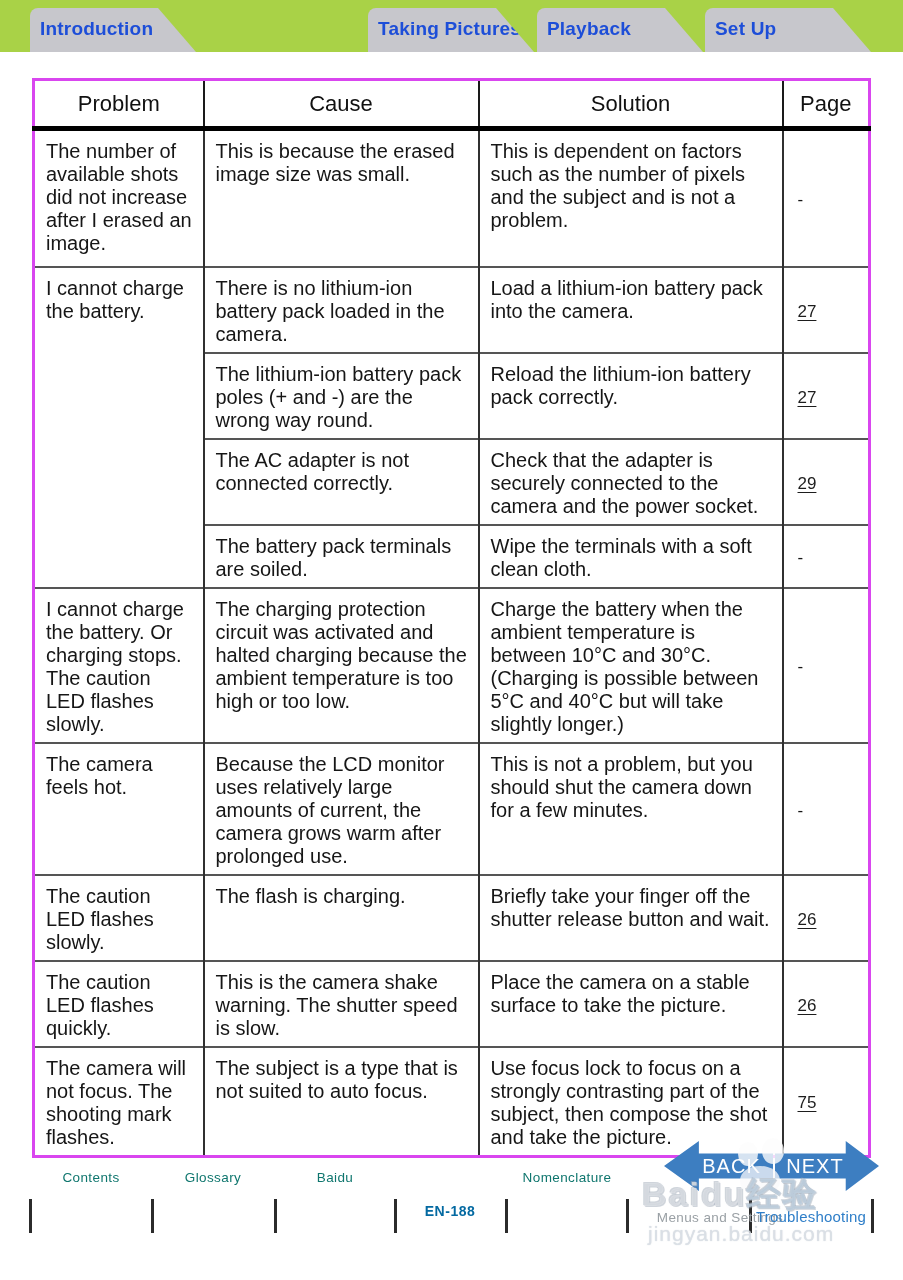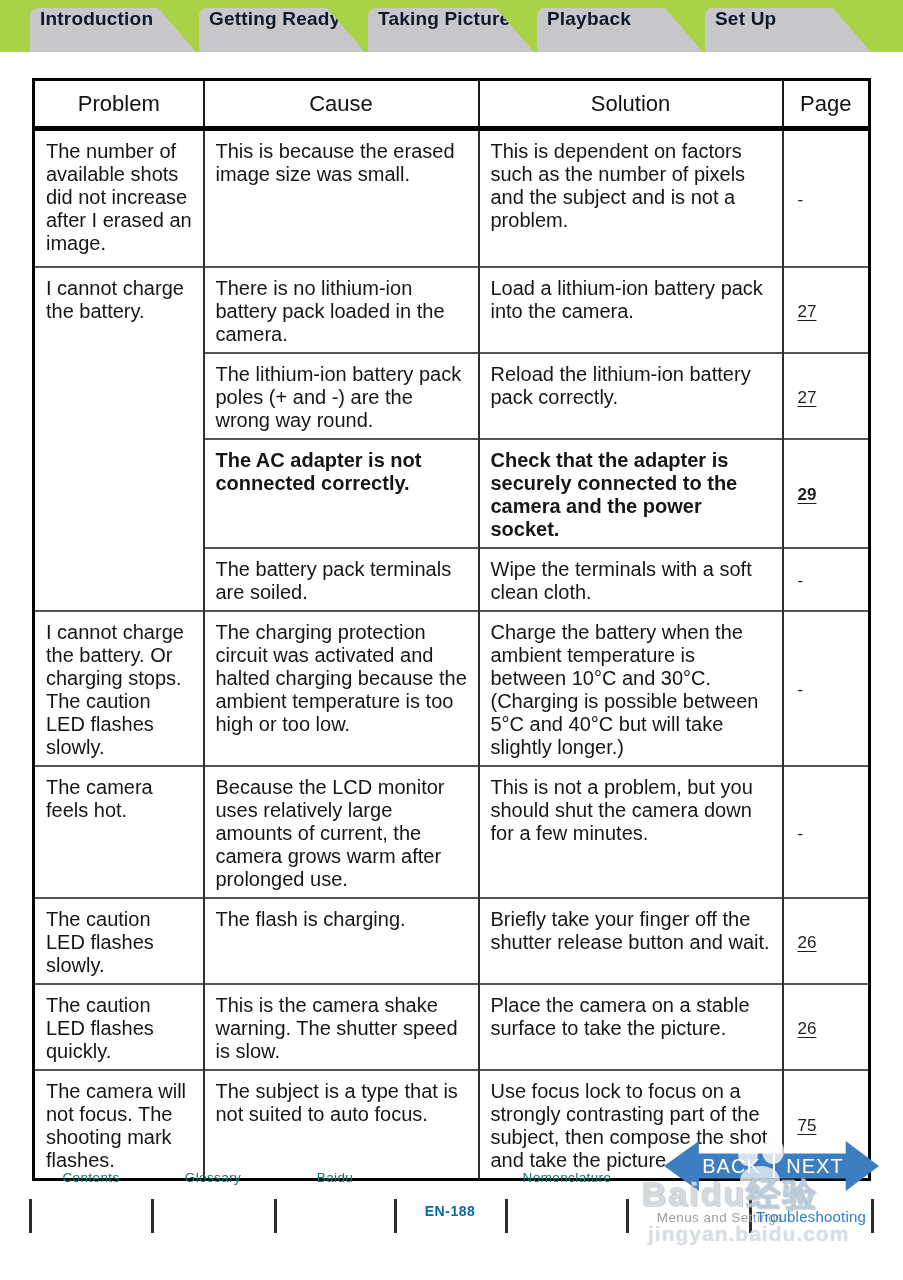--- a/index.html
+++ b/index.html
@@ -4,34 +4,34 @@
 <style>
   * { margin:0; padding:0; box-sizing:border-box; }
   html,body { width:903px; height:1280px; background:#ffffff;
               font-family:"Liberation Sans","DejaVu Sans",sans-serif; position:relative; overflow:hidden; }
 
   
   .topbar { position:absolute; left:0; top:0; width:903px; height:52px; background:#a9d247; }
   .tab { position:absolute; top:8px; height:44px; width:166px; background:#c7c7cc;
          border-top-left-radius:8px; cursor:pointer;
          clip-path:polygon(0 0, 128px 0, 166px 44px, 0 44px); }
-  .tab span { display:block; padding:0 0 0 10px; font-size:19px; font-weight:bold; color:#0f172a; letter-spacing:0.2px; }
+  .tab span { display:block; padding:10px 0 0 10px; font-size:19px; font-weight:bold; color:#1d4ed8; letter-spacing:0.2px; }
   .tab1{left:30px;} .tab2{left:199px;} .tab3{left:368px;} .tab4{left:537px;} .tab5{left:705px;}
 
   
   .tablewrap { position:absolute; left:32px; top:78px; }
   table { border-collapse:collapse; width:836px; table-layout:fixed; background:#fff; }
-  table { border:3px solid #000000; }
+  table { border:3px solid #d946ef; }
   th { border-left:2px solid #1a1a1a; border-bottom:5px solid #000;
        font-size:22px; font-weight:400; color:#111; text-align:center; height:49px; vertical-align:middle; }
   td { border-left:2px solid #303030; border-top:2px solid #555;
        font-size:20px; line-height:23px; color:#161616; vertical-align:top; padding:9px 10px 6px 11px; }
   td.page { vertical-align:middle; padding-left:14px; font-size:17px; }
   td.page a { color:#1d1d1d; text-decoration:underline; text-underline-offset:3px; }
-  tr.r0 td{height:138px;} tr.r1 td{height:86px;} tr.r2 td{height:86px;} tr.r3 td{height:85px;font-weight:bold;}
+  tr.r0 td{height:138px;} tr.r1 td{height:86px;} tr.r2 td{height:86px;} tr.r3 td{height:85px;}
   tr.r4 td{height:63px;} tr.r5 td{height:133px;} tr.r6 td{height:111px;} tr.r7 td{height:62px;}
   tr.r8 td{height:86px;} tr.r9 td{height:110px;}
 
   
   .vsep { position:absolute; top:1199px; width:3px; height:34px; background:#2b2b2b; }
   .fitem { position:absolute; transform:translateX(-50%); white-space:nowrap; cursor:pointer; }
   .fmuted { top:1170px; font-size:13.5px; color:#0f766e; letter-spacing:0.4px; }
   .fmenus { top:1210px; font-size:13.5px; color:#9aa0a5; letter-spacing:0.4px;margin-left:32px; }
   .fpage  { top:1203px; font-size:14px; font-weight:bold; color:#0369a1; letter-spacing:0.5px; }
   .factive{ top:1208px; font-size:15px; color:#2e7ec8; letter-spacing:0.2px; }
@@ -41,35 +41,32 @@
            color:#fff; font-weight:normal; font-size:20px; letter-spacing:1px; line-height:50px; text-align:center; }
   .back { left:664px; width:109px; clip-path:polygon(0 50%, 32% 0, 32% 25%, 100% 25%, 100% 75%, 32% 75%, 32% 100%); padding-left:26px; }
   .next { left:775px; width:104px; clip-path:polygon(100% 50%, 68% 0, 68% 25%, 0 25%, 0 75%, 68% 75%, 68% 100%); padding-right:24px; }
 
   
   .wm { position:absolute; z-index:3; pointer-events:none; }
   .wm-brand { left:642px; top:1172px; font-size:34px; font-weight:bold; letter-spacing:2px;
               color:rgba(255,255,255,0.55);
               text-shadow:0 0 1px rgba(150,160,175,0.7), 1px 1px 0 rgba(160,170,185,0.45), -1px -1px 0 rgba(160,170,185,0.45); }
   .wm-brand .cjk { color:rgba(205,225,240,0.6); }
-  .wm-url { left:648px; top:1222px; font-size:21px; font-weight:bold; letter-spacing:1px;
+  .wm-url { left:648px; top:1222px; font-size:21px; font-weight:normal; letter-spacing:1px;
             color:rgba(220,226,232,0.75); text-shadow:0 0 1px rgba(170,180,190,0.6); }
   .paw-toe1 { left:738px; top:1142px; width:20px; height:24px; border-radius:50%; background:rgba(252,252,253,0.8); }
   .paw-toe2 { left:762px; top:1138px; width:22px; height:26px; border-radius:50%; background:rgba(252,252,253,0.8); }
   .paw-pad  { left:740px; top:1166px; width:40px; height:28px; border-radius:50% 50% 45% 45%; background:rgba(250,250,251,0.75); }
 </style>
 </head>
 <body>
 
 <div class="topbar">
   <div class="tab tab1">
       <span>Introduction</span>
-    </div>
-  <div class="tab tab2">
-      <span>Getting Ready</span>
     </div>
   <div class="tab tab3">
       <span>Taking Pictures</span>
     </div>
   <div class="tab tab4">
       <span>Playback</span>
     </div>
   <div class="tab tab5">
       <span>Set Up</span>
     </div>

